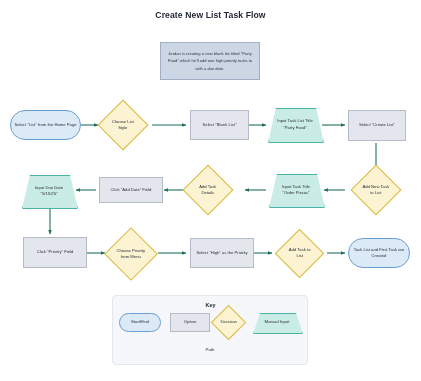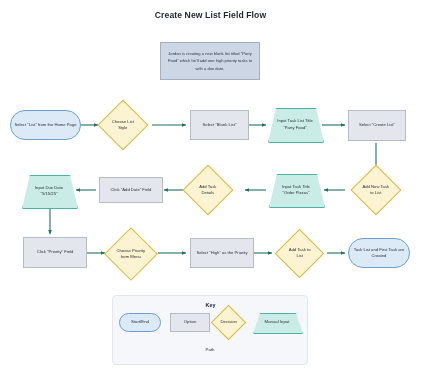--- a/index.html
+++ b/index.html
@@ -177,21 +177,21 @@
     <line x1="327" y1="253" x2="345" y2="253"></line>
   </g>
 
   <g>
     <line x1="122" y1="350" x2="268" y2="350" stroke="#1f6f5f" stroke-width="1.2"></line>
     <circle cx="122" cy="350" r="1.8" fill="#1f6f5f"></circle>
     <circle cx="268" cy="350" r="1.8" fill="#1f6f5f"></circle>
   </g>
 </svg>
 
-<div class="title">Create New List Field Flow</div>
+<div class="title">Create New List Task Flow</div>
 
 <div class="note">Jordan is creating a new blank list titled "Party Food" which he'll add one high priority tasks to with a due date.</div>
 
 <div class="node n-term" style="left:10px;  top:110px; width:71px; height:30px;">
   <span>Select "List" from the Home Page</span>
 </div>
 
 <div class="node n-dec" style="left:105px; top:107px; width:36px; height:36px;">
   <span>Choose List Style</span>
 </div>

